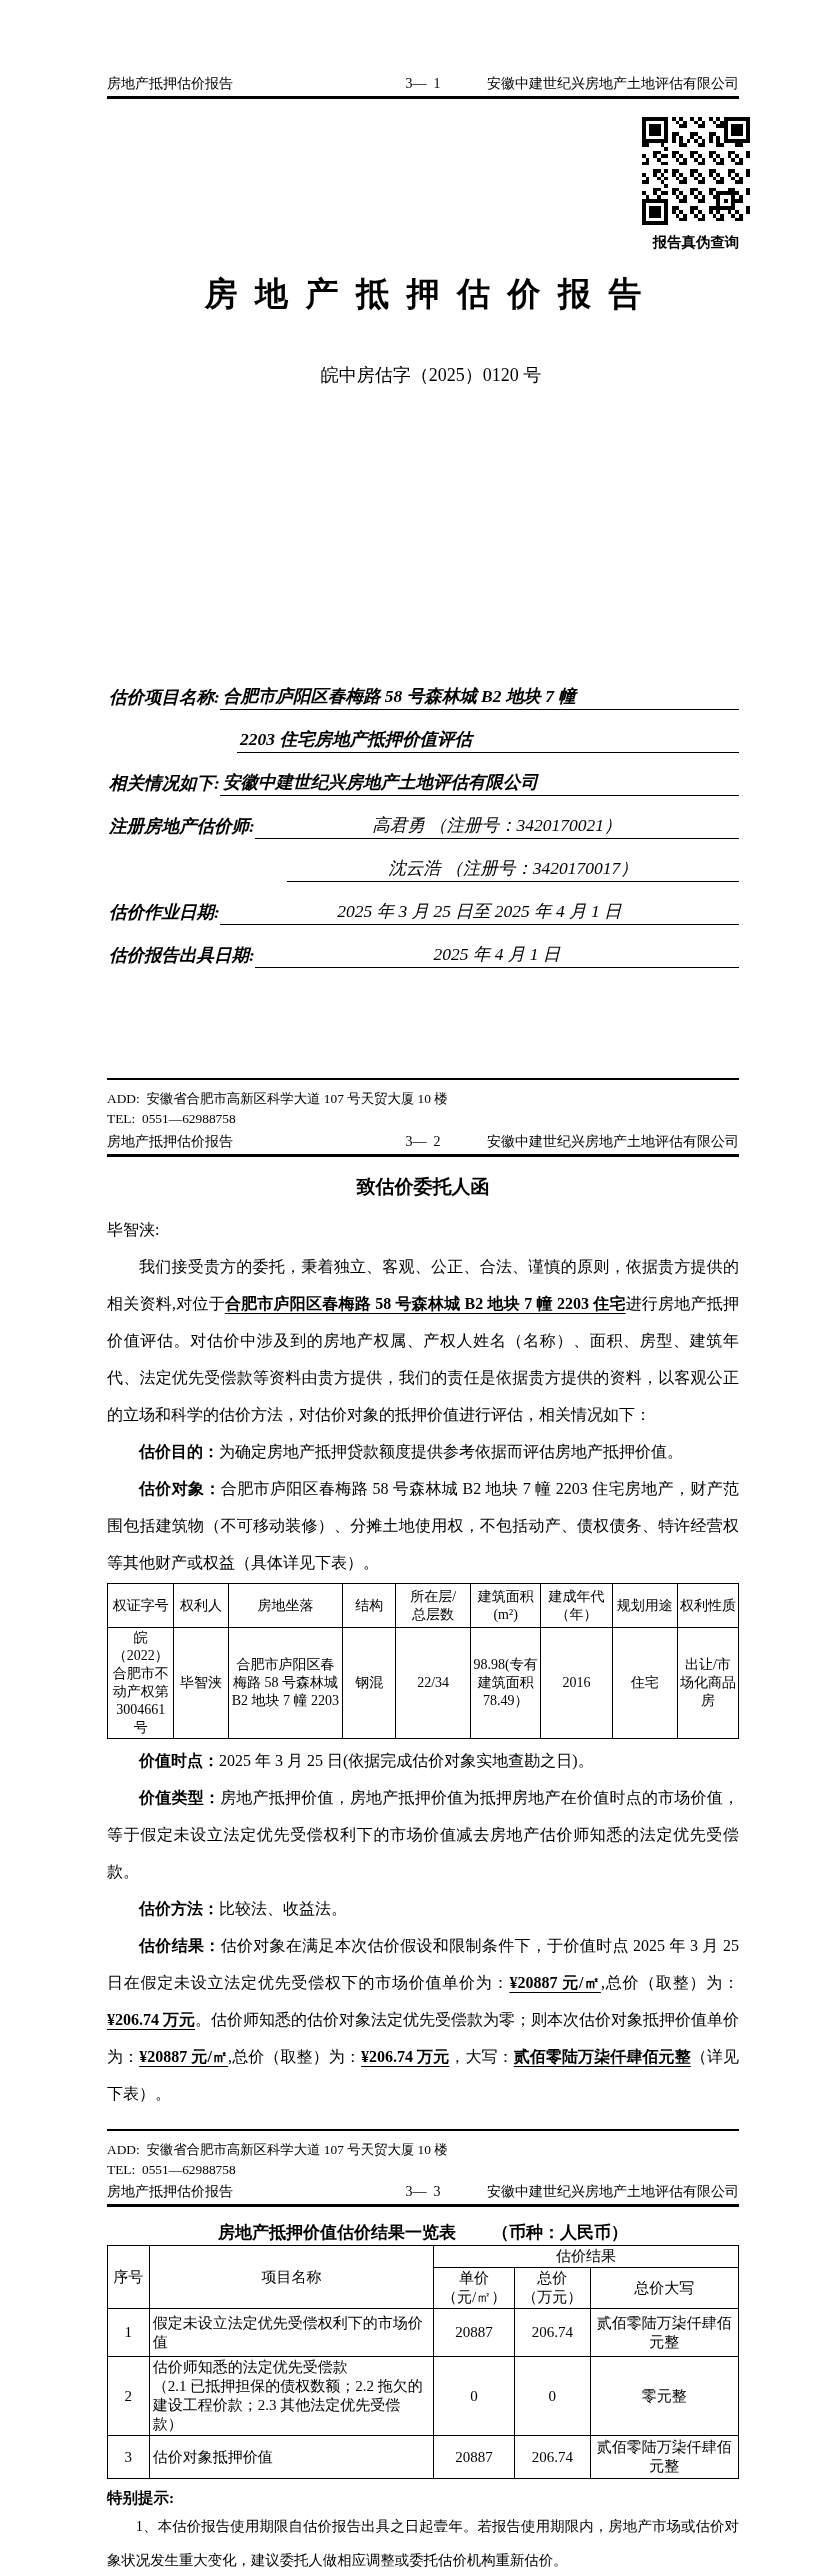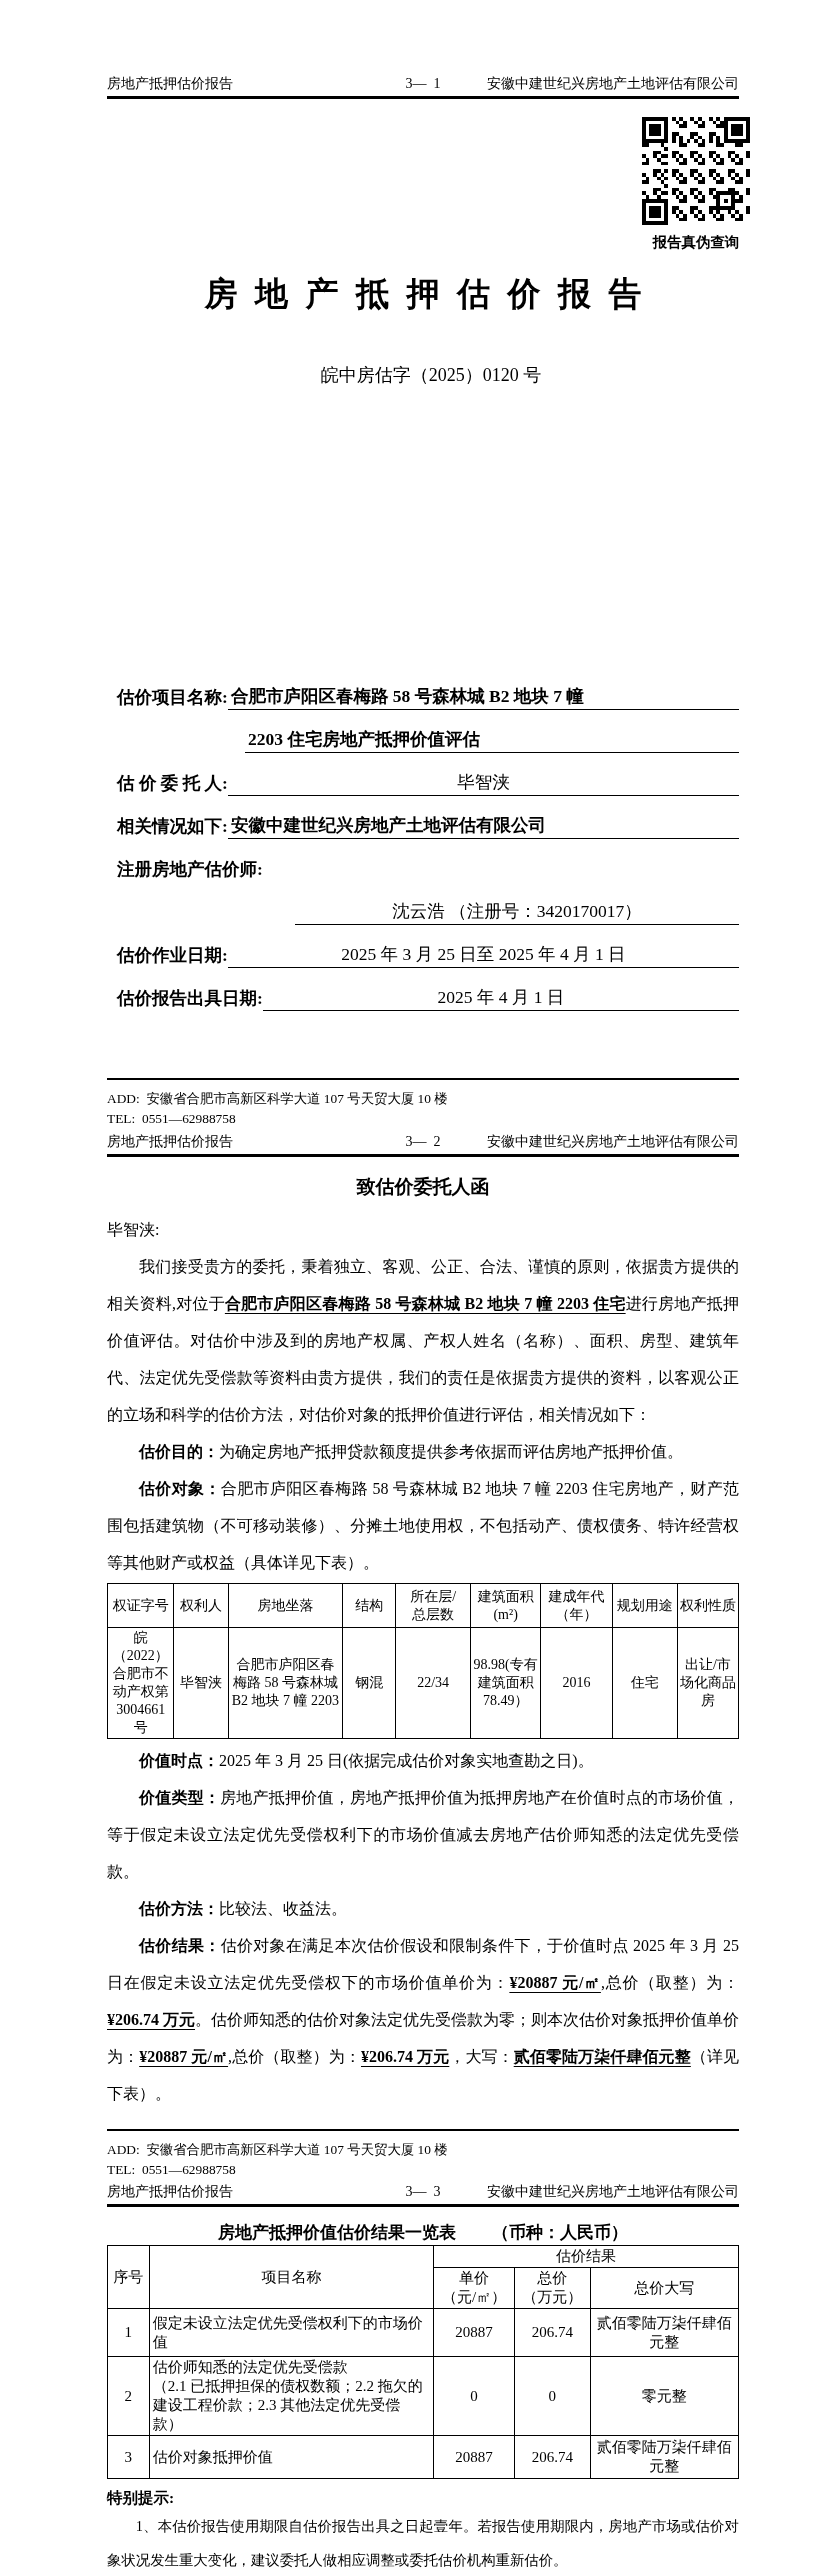--- a/index.html
+++ b/index.html
@@ -52,21 +52,21 @@
   }
   .cover-title {
     position:absolute; left:0; top:274px; width:100%;
     text-align:center; font-size:33px; font-weight:bold;
     letter-spacing:17.5px; text-indent:17.5px; line-height:41px;
   }
   .doc-no {
     position:absolute; left:8px; top:363px; width:100%;
     text-align:center; font-size:18px;
   }
-  .fields { position:absolute; left:117px; right:107px; top:667px; }
+  .fields { position:absolute; left:109px; right:107px; top:667px;font-style:italic; }
   .frow { display:flex; align-items:flex-end; height:43px; font-size:17.5px; line-height:23px; }
   .flabel { font-weight:bold; white-space:pre; padding-bottom:1px; }
   .fval {
     flex:1; border-bottom:1.5px solid #000;
     padding:0 3.1px 1px 3.1px; white-space:nowrap;
   }
   .fval.center { text-align:center; }
   .fval.boldv { font-weight:bold; }
   .frow.ind2 .fval { margin-left:128px; }
   .frow.ind6 .fval { margin-left:178px;text-align:center; }
@@ -471,29 +471,26 @@
 
   <div class="fields">
     <div class="frow">
       <span class="flabel">估价项目名称:</span>
       <span class="fval boldv">合肥市庐阳区春梅路 58 号森林城 B2 地块 7 幢</span>
     </div>
     <div class="frow ind2">
       <span class="fval boldv">2203 住宅房地产抵押价值评估</span>
     </div>
     <div class="frow">
-      <span class="flabel">估 价 委 托 人:</span>
-      <span class="fval center">毕智浃</span>
-    </div>
-    <div class="frow">
       <span class="flabel">相关情况如下:</span>
       <span class="fval boldv">安徽中建世纪兴房地产土地评估有限公司</span>
     </div>
     <div class="frow">
       <span class="flabel">注册房地产估价师:</span>
+      <span class="fval center">高君勇 （注册号：3420170021）</span>
     </div>
     <div class="frow ind6">
       <span class="fval center">沈云浩 （注册号：3420170017）</span>
     </div>
     <div class="frow">
       <span class="flabel">估价作业日期:</span>
       <span class="fval center">2025 年 3 月 25 日至 2025 年 4 月 1 日</span>
     </div>
     <div class="frow">
       <span class="flabel">估价报告出具日期:</span>

